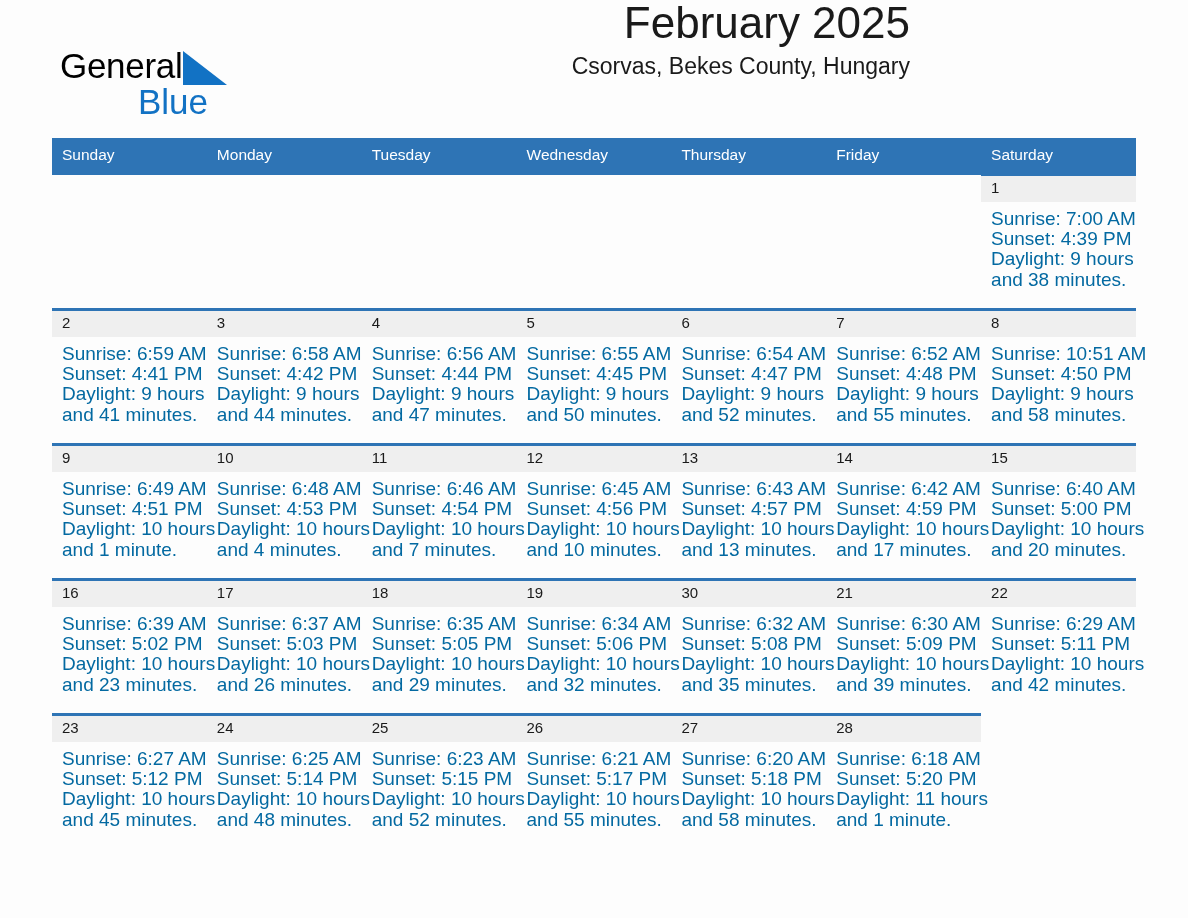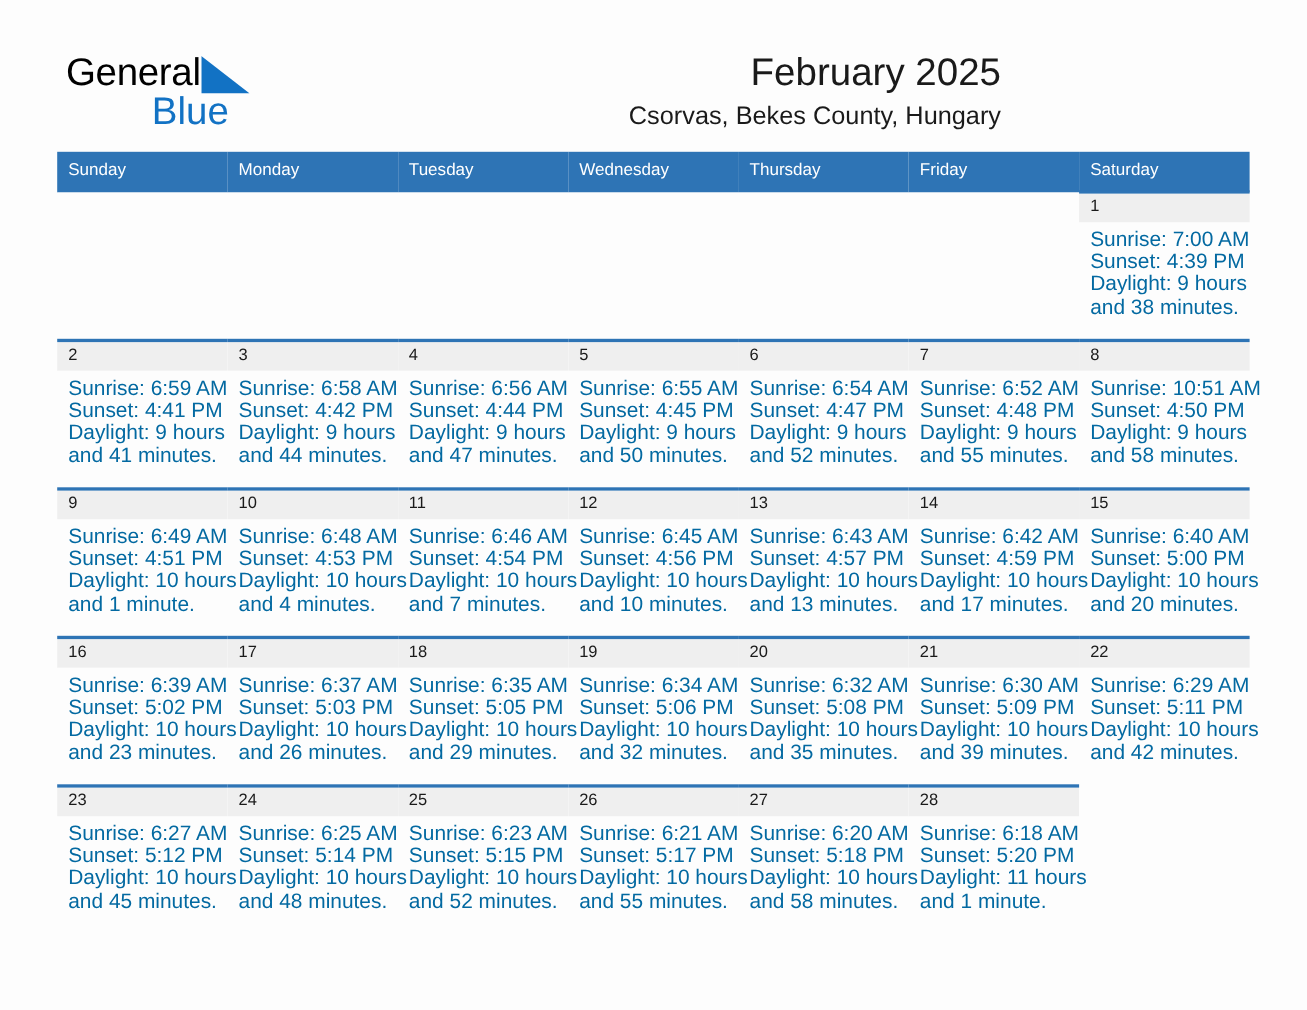--- a/index.html
+++ b/index.html
@@ -58,23 +58,22 @@
   }
 
   .title-block {
     position: absolute;
     right: 0;
     top: 0;
     text-align: right;
     width: 760px;
   }
   .cal-title {
-    font-size: 35px;
+    font-size: 44px;
     color: #1a1a1a;
-    margin-top: 48px;
     line-height: 1.05;
     font-weight: normal;
   }
   .cal-subtitle {
     font-size: 23px;
     color: #1a1a1a;
     margin-top: 8px;
     line-height: 1.1;
     font-weight: normal;
   }
@@ -351,21 +350,21 @@
           <td>
             <div class="daynum-band">19</div>
             <div class="cell-body">
               <div>Sunrise: 6:34 AM</div>
               <div>Sunset: 5:06 PM</div>
               <div>Daylight: 10 hours</div>
               <div>and 32 minutes.</div>
             </div>
           </td>
           <td>
-            <div class="daynum-band">20</div>
+            <div class="daynum-band">30</div>
             <div class="cell-body">
               <div>Sunrise: 6:32 AM</div>
               <div>Sunset: 5:08 PM</div>
               <div>Daylight: 10 hours</div>
               <div>and 35 minutes.</div>
             </div>
           </td>
           <td>
             <div class="daynum-band">21</div>
             <div class="cell-body">

